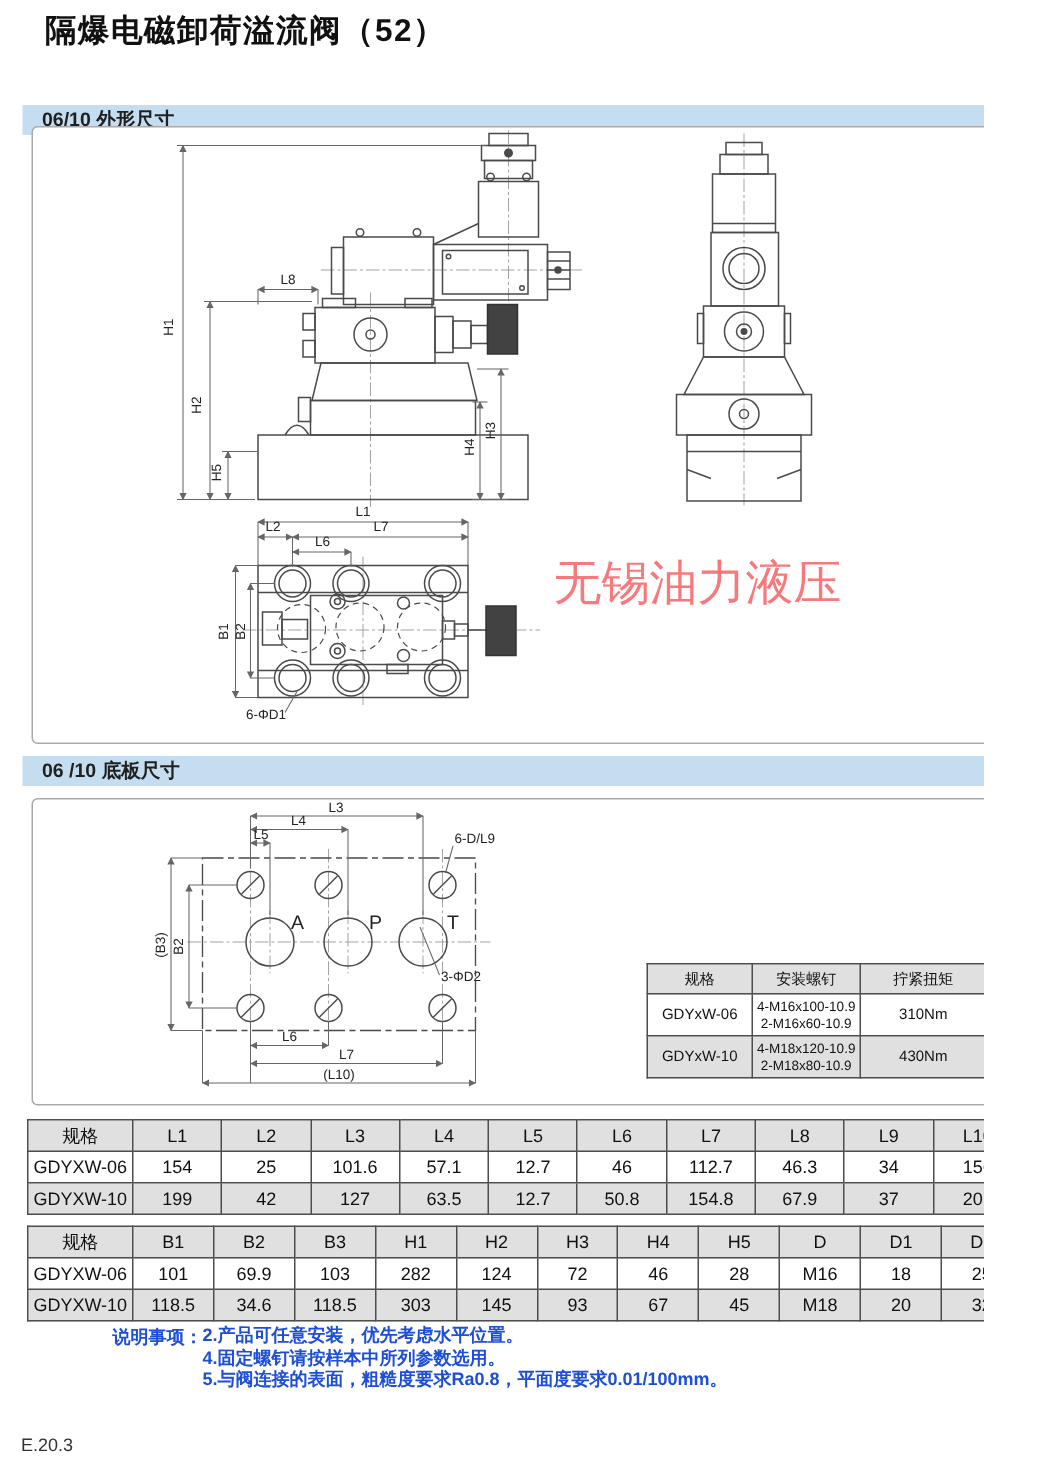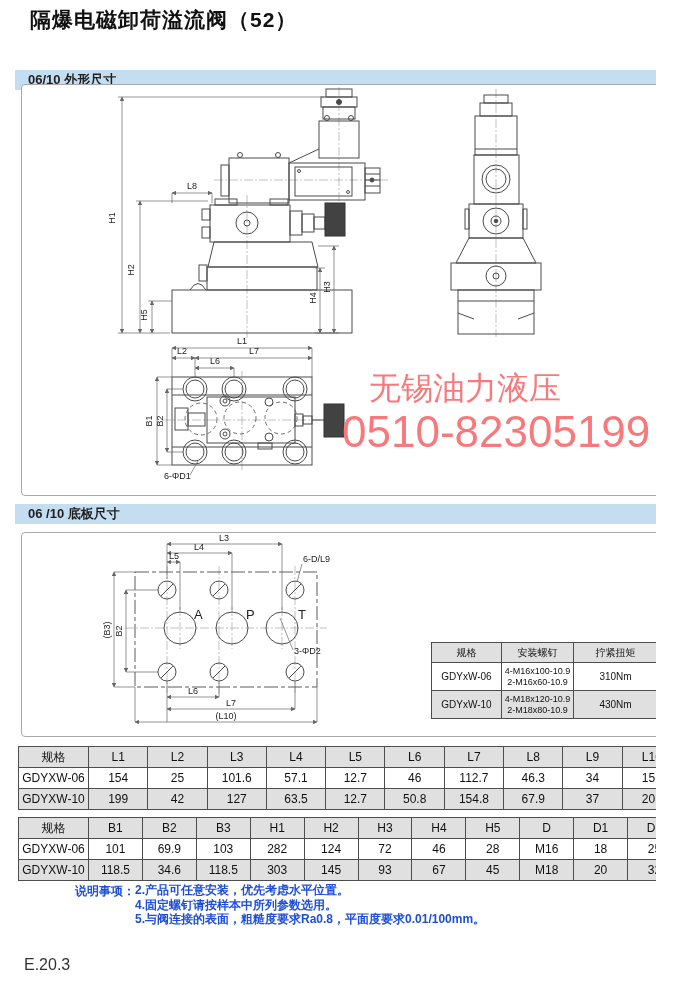--- a/index.html
+++ b/index.html
@@ -20,21 +20,21 @@
   tr.shade td{background:#e0e0e0;}
   table.screw-table{position:absolute;left:409px;top:109px;width:226px;border-collapse:collapse;table-layout:fixed;background:#fff;}
   table.screw-table td{border:1px solid #4d4d4d;text-align:center;font-size:10px;padding:0;color:#111;}
   table.screw-table tr.hdr td{height:19px;background:#e0e0e0;}
   table.screw-table tr.data td{height:27px;}
   .screw-lines div{font-size:9px;line-height:11px;}
   .notes{position:absolute;left:75px;top:883px;display:flex;font-size:12px;font-weight:600;color:#1d4ed8;}
   .notes .note-label{white-space:nowrap;}
   .notes ul{list-style:none;margin:0;padding:0;}
   .notes li{line-height:14.7px;white-space:nowrap;}
-  .footer{position:absolute;left:24px;top:956px;font-size:16px;color:#333;}
+  .footer{position:absolute;left:14px;top:956px;font-size:12px;color:#333;}
   text{font-family:"Liberation Sans","DejaVu Sans",sans-serif;}
 </style>
 </head>
 <body>
 
 <div class="page">
 
   <div class="title">隔爆电磁卸荷溢流阀（52）</div>
 
   <div class="section-bar bar1">06/10 外形尺寸</div>
@@ -205,21 +205,20 @@
           <text x="232" y="269" text-anchor="middle">L7</text>
           <text x="193" y="279" text-anchor="middle">L6</text>
           <text x="130" y="336" text-anchor="middle" transform="rotate(-90 130 336)">B1</text>
           <text x="141" y="336" text-anchor="middle" transform="rotate(-90 141 336)">B2</text>
           <text x="142" y="394">6-ΦD1</text>
         </g>
       </g>
     </svg>
 
     <div class="wm wm1">无锡油力液压</div>
-    <div class="wm wm2">0510-82305199</div>
   </div>
 
   <div class="section-bar bar2">06 /10 底板尺寸</div>
 
   <div class="draw-box box2">
     <svg width="656" height="203" viewBox="0 0 656 203">
       <defs>
         <marker id="arr2" viewBox="0 0 10 10" refX="9" refY="5" markerWidth="7" markerHeight="7" orient="auto-start-reverse">
           <path d="M0,0 L10,5 L0,10 z" fill="#666"></path>
         </marker>

